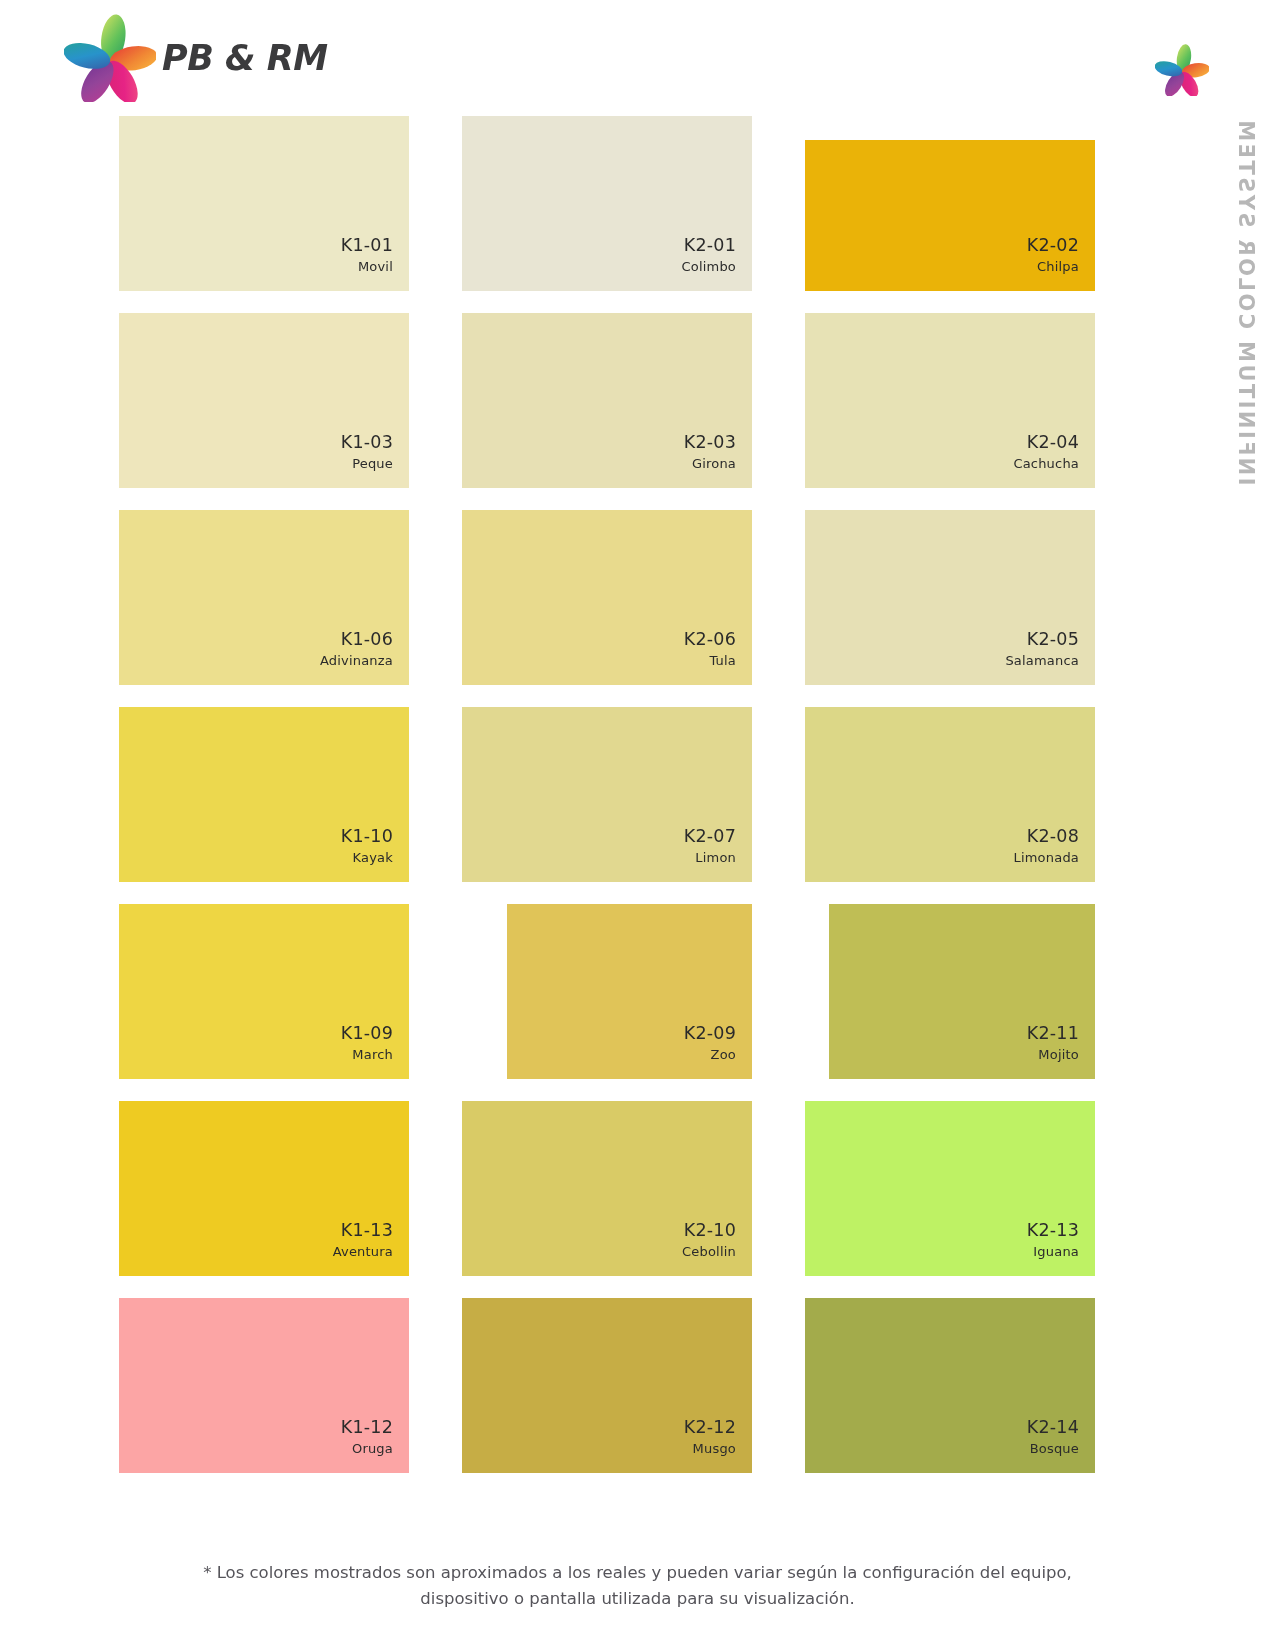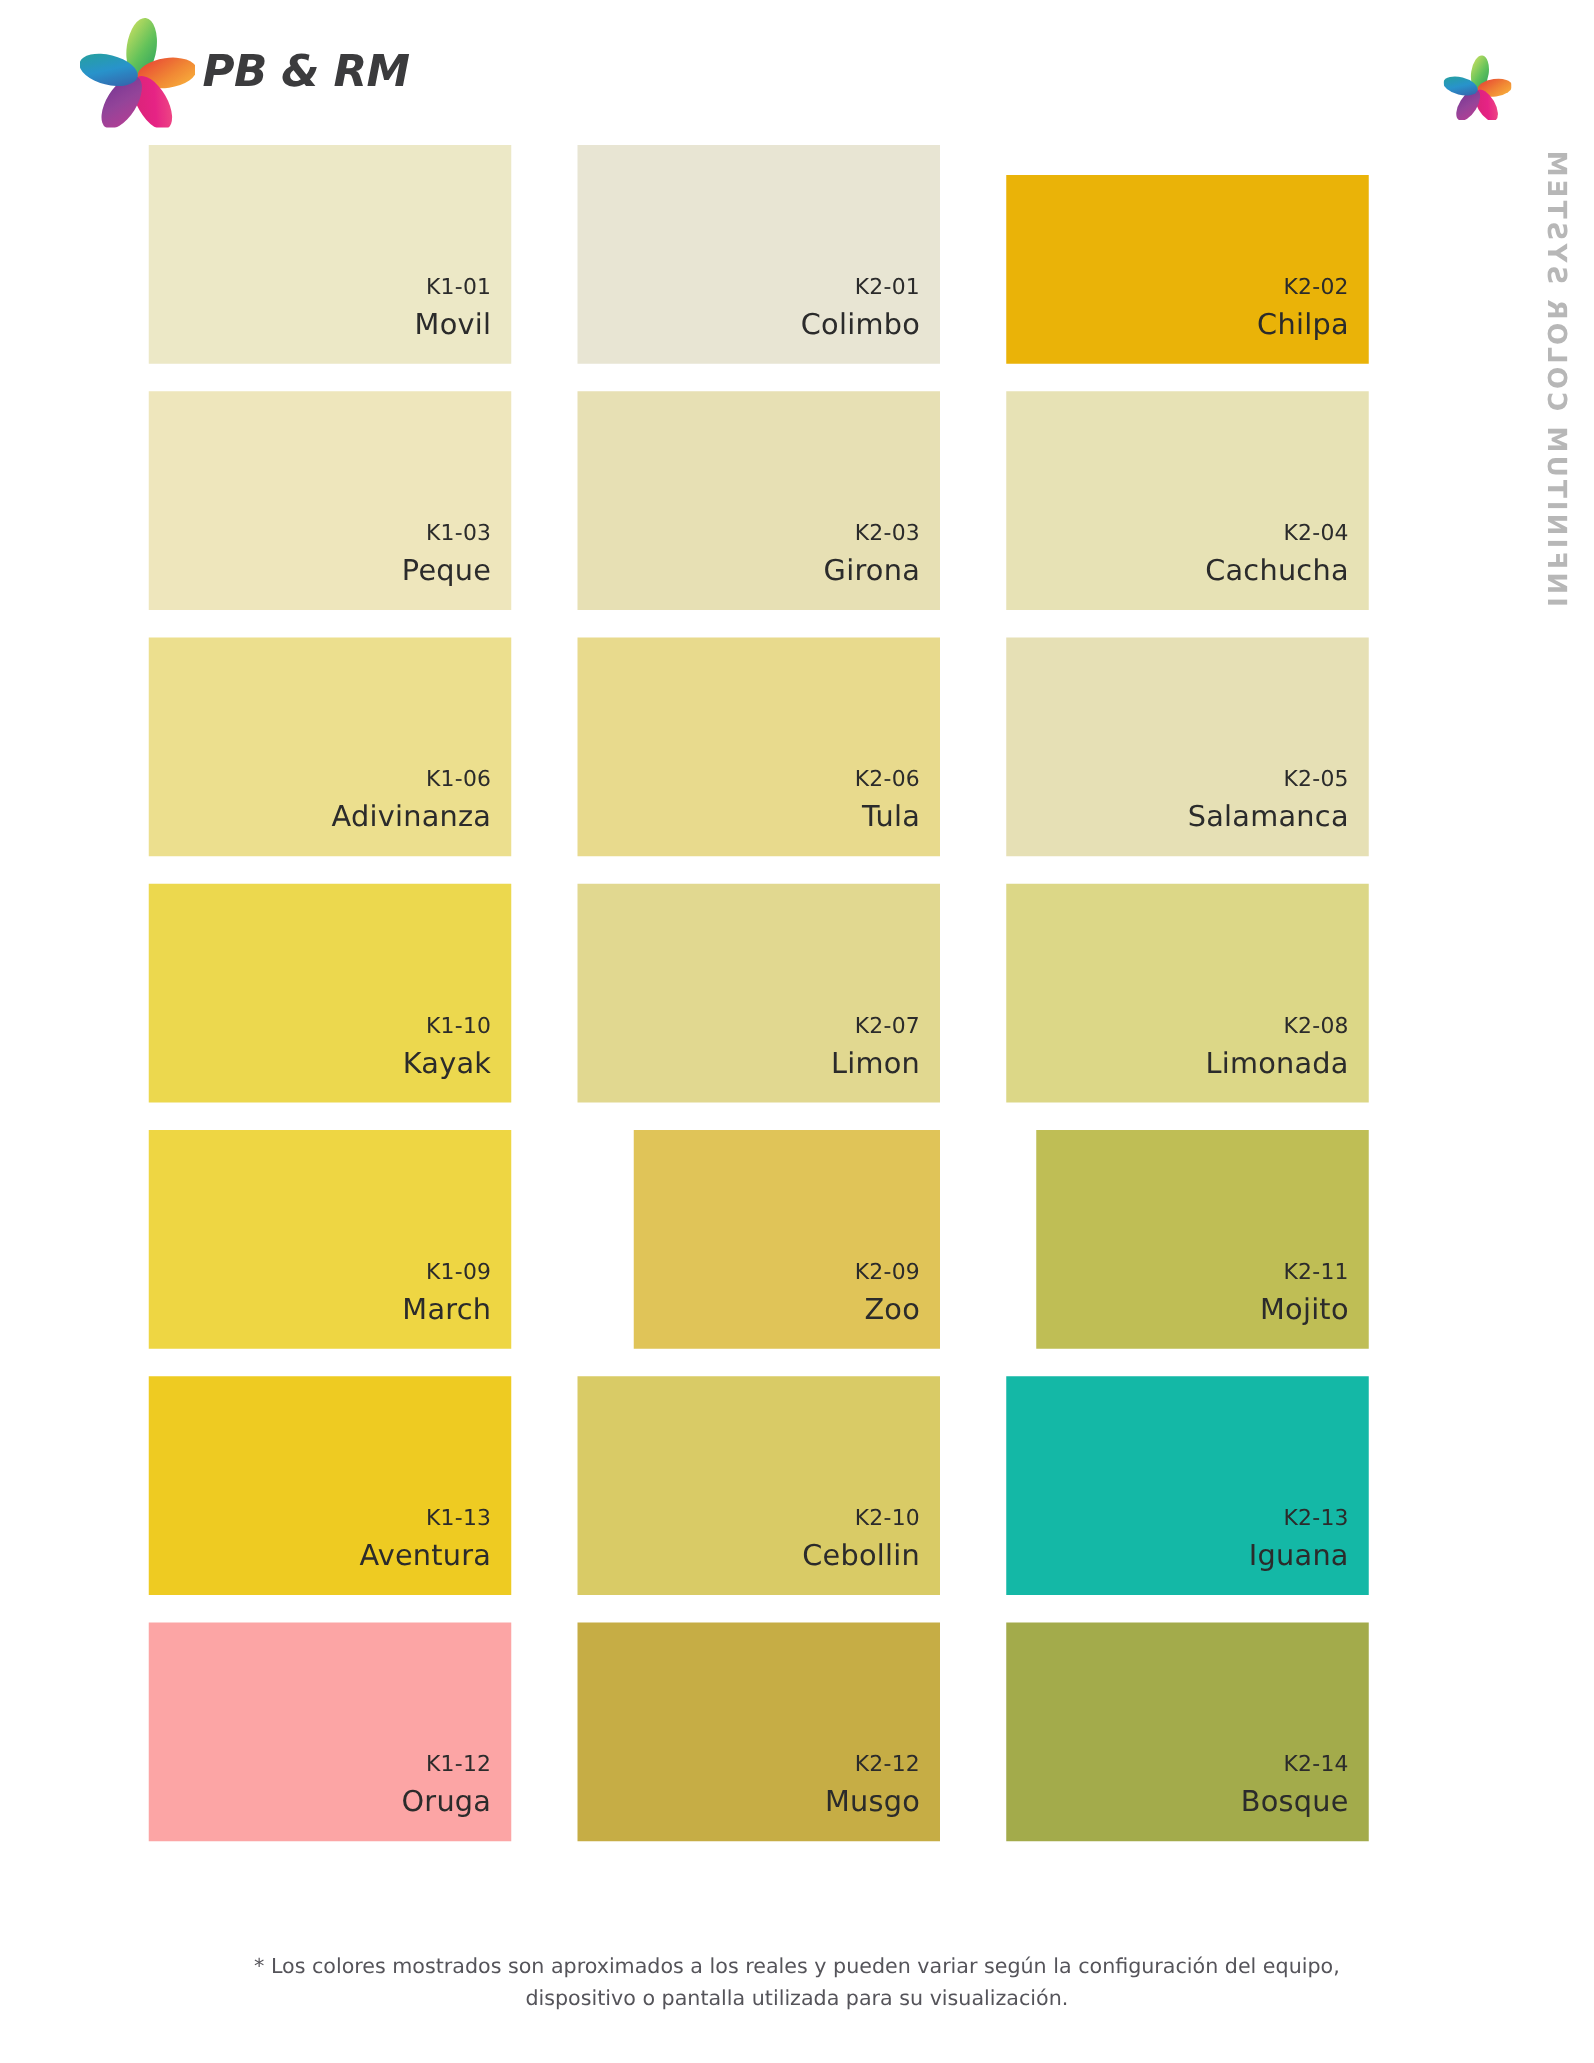--- a/index.html
+++ b/index.html
@@ -91,21 +91,21 @@
     justify-content: flex-end;
     align-items: flex-end;
   }
   .swatch-code {
     font-size: 17.5px;
     color: #2b2b2b;
     line-height: 1.45;
     letter-spacing: 0.2px;
   }
   .swatch-name {
-    font-size: 23px;
+    font-size: 13px;
     color: #2b2b2b;
     line-height: 1.45;
     letter-spacing: 0.2px;
   }
 
   
   .footer {
     position: absolute;
     left: 0;
     top: 1560px;
@@ -239,21 +239,21 @@
       <div class="swatch-name">Mojito</div>
     </div>
     <div class="swatch" style="background: rgb(238, 203, 34);">
       <div class="swatch-code">K1-13</div>
       <div class="swatch-name">Aventura</div>
     </div>
     <div class="swatch" style="background: rgb(217, 203, 102);">
       <div class="swatch-code">K2-10</div>
       <div class="swatch-name">Cebollin</div>
     </div>
-    <div class="swatch" style="background: #14b8a6;">
+    <div class="swatch" style="background: #bef264;">
       <div class="swatch-code">K2-13</div>
       <div class="swatch-name">Iguana</div>
     </div>
     <div class="swatch" style="background: #fca5a5;">
       <div class="swatch-code">K1-12</div>
       <div class="swatch-name">Oruga</div>
     </div>
     <div class="swatch" style="background: rgb(198, 173, 69);">
       <div class="swatch-code">K2-12</div>
       <div class="swatch-name">Musgo</div>

